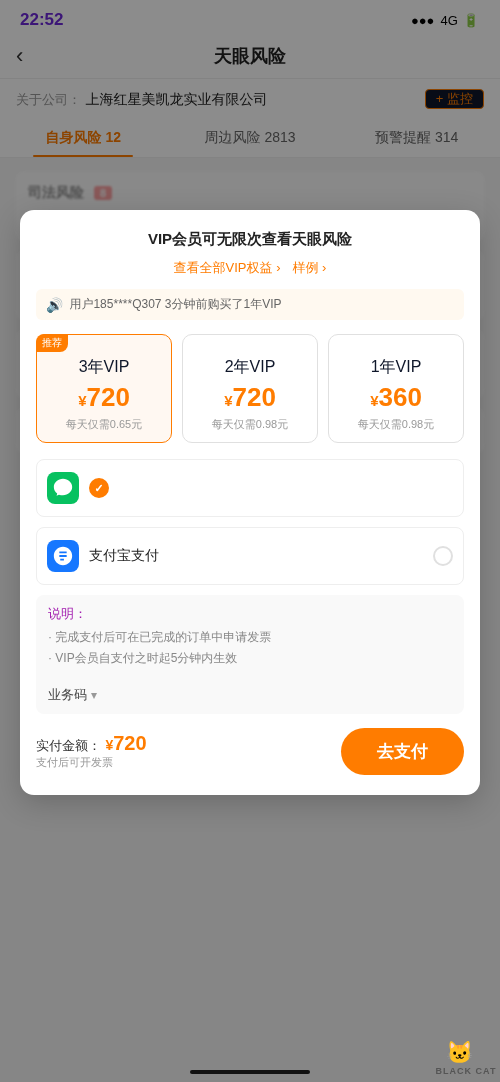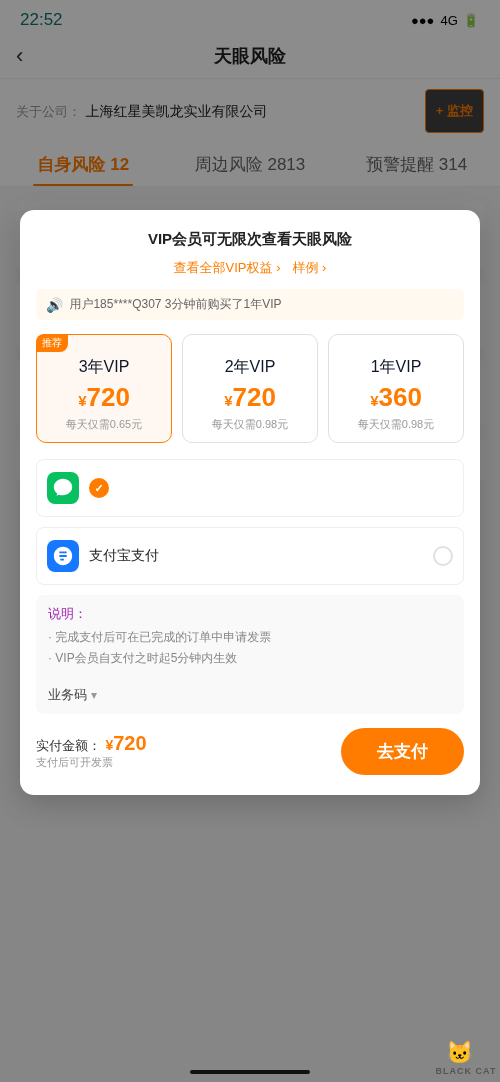--- a/index.html
+++ b/index.html
@@ -16,22 +16,22 @@
     
     .status-bar {
       display: flex;
       justify-content: space-between;
       align-items: center;
       padding: 10px 20px 6px;
       background: #fff;
     }
     .status-time {
       font-size: 17px;
-      font-weight: 400;
-      color: #0f766e;
+      font-weight: 700;
+      color: #6d28d9;
     }
     .status-icons {
       display: flex;
       align-items: center;
       gap: 6px;
       font-size: 13px;
       color: #000;
     }
 
     
@@ -71,39 +71,38 @@
     }
     .company-name {
       font-size: 14px;
       color: #222;
       font-weight: 500;
     }
     .monitor-btn {
       border: 1px solid #ff7c00;
       color: #ff7c00;
       font-size: 13px;
-      padding: 12px 10px;
+      padding: 0 10px;
       border-radius: 4px;
-      background: #404040;
-      cursor: pointer;
-      font-weight: bold;
+      background: #0f172a;
+      cursor: pointer;
     }
 
     
     .tabs-row {
       display: flex;
       background: #fff;
       border-bottom: 1px solid #eee;
       padding: 0 0;
     }
     .tab-item {
       flex: 1;
       text-align: center;
       padding: 10px 4px;
-      font-size: 17px;
+      font-size: 14px;
       color: #666;
       cursor: pointer;
       position: relative;
     }
     .tab-item.active {
       color: #ff7c00;
       font-weight: 600;
     }
     .tab-item.active::after {
       content: '';

